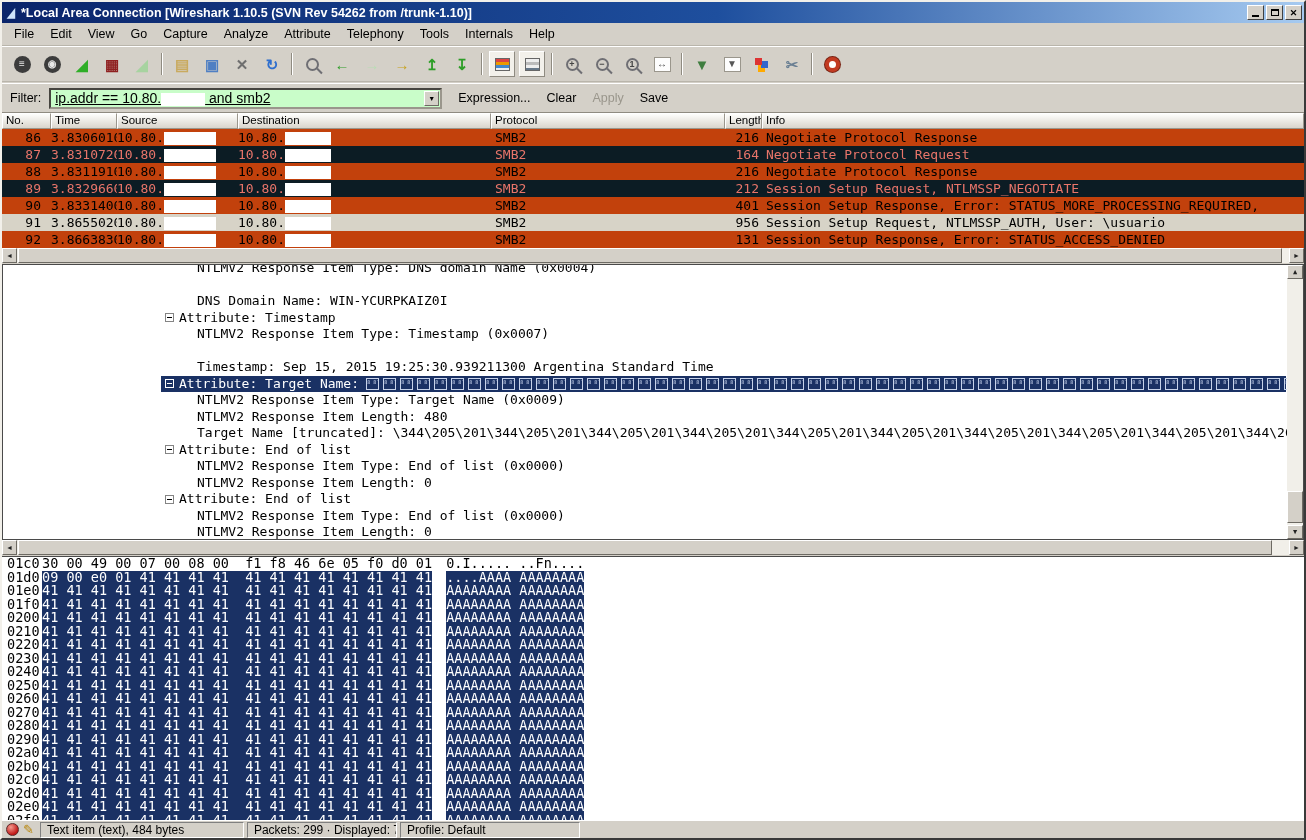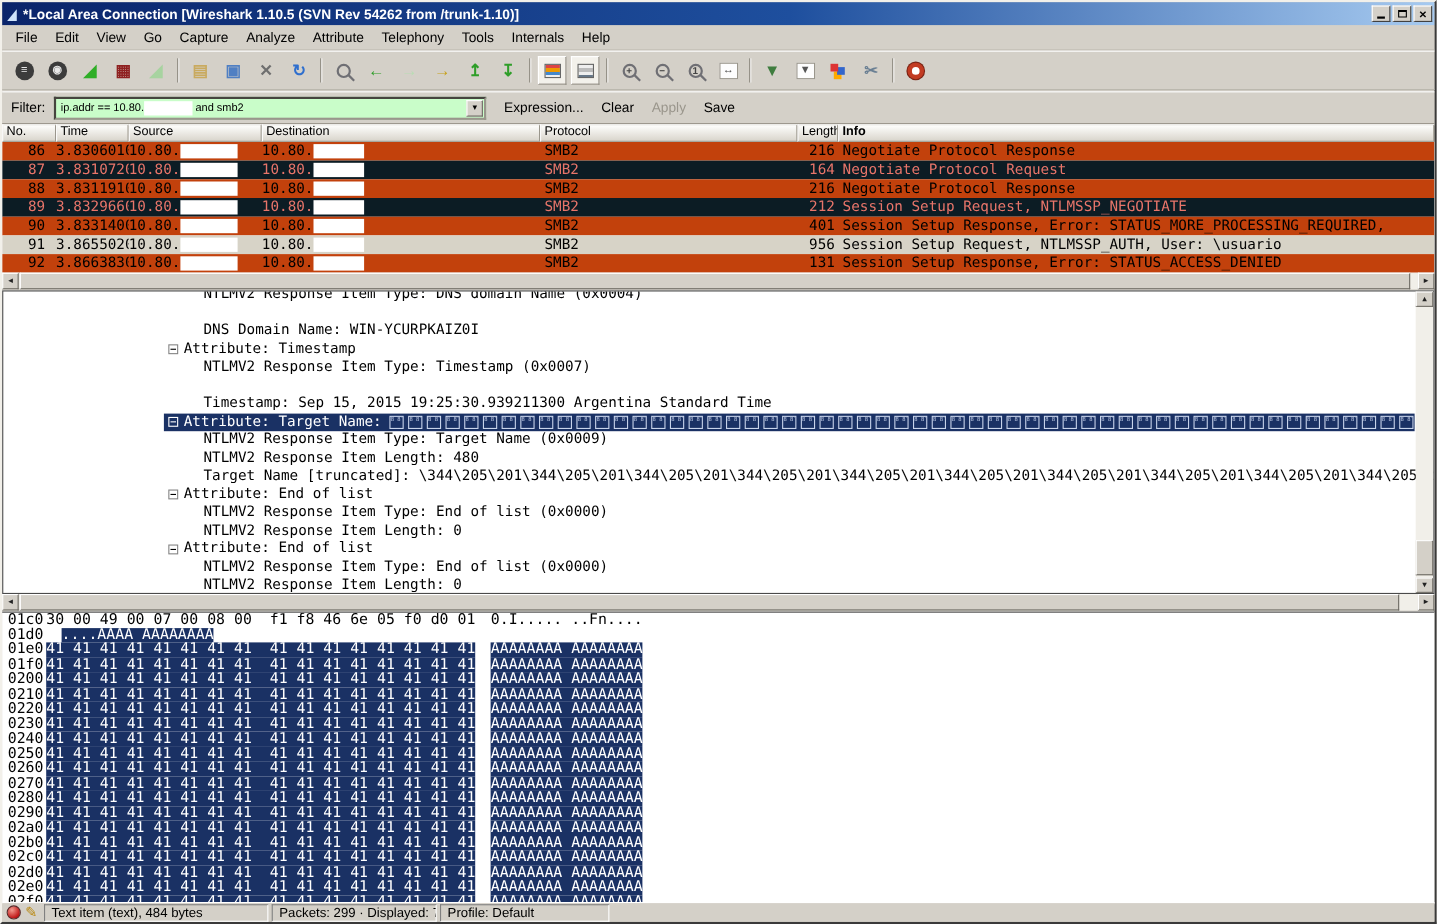--- a/index.html
+++ b/index.html
@@ -54,21 +54,21 @@
   .csq { position:relative; width:7px; height:7px; background:#d33; margin-right:7px; margin-bottom:6px;
     box-shadow:6px 3px 0 #36c, 3px 7px 0 #fa0; }
 
   
   .filterbar { position:absolute; top:81px; left:0; right:0; height:30px;
     display:flex; align-items:center; font-size:12.5px;
     border-top:1px solid #fff; border-bottom:1px solid #8f8b81; background:#d4d0c8;}
   .filter-label { margin:0 8px 0 8px; }
   .filter-combo { width:393px; height:21px; background:#c9fdc9; border:2px inset #9a968c;
     display:flex; align-items:center; position:relative; }
-  .filter-text { padding-left:4px; white-space:pre; font-size:10px; }
+  .filter-text { padding-left:4px; white-space:pre; font-size:14px;text-decoration:underline; }
   .redact { display:inline-block; background:#fff; height:13px; vertical-align:middle; }
   .combo-arrow { position:absolute; right:1px; top:1px; bottom:1px; width:15px;
     background:#d4d0c8; border:1px solid; border-color:#fff #6d6a63 #6d6a63 #fff;
     display:flex; align-items:center; justify-content:center; font-size:7px; }
   .filter-btn { margin-left:16px; }
   .filter-btn.disabled { color:#9a968c; }
 
   
   .plist-header { position:absolute; top:111px; left:0; right:0; height:16px; display:flex; }
   .pcol { height:16px; background:linear-gradient(#fefefc,#d9d5cc);
@@ -100,21 +100,21 @@
     border:1px solid; border-color:#fff #6d6a63 #6d6a63 #fff; }
   .vscroll { position:absolute; right:0; top:0; bottom:0; width:16px; background:#f1efe9; }
   .vscroll .sb-btn { width:16px; height:14px; }
   .vthumb { position:absolute; left:0; width:16px; background:#d4d0c8;
     border:1px solid; border-color:#fff #6d6a63 #6d6a63 #fff; }
 
   
   .tree-pane { position:absolute; top:262px; left:0; right:0; height:276px;
     background:#fff; border:1px solid #4a4a4a; overflow:hidden;
     font-family:"DejaVu Sans Mono", monospace; font-size:13px; }
-  .tline { position:absolute; left:0; right:17px; height:16.5px; line-height:16.5px; white-space:pre; }
+  .tline { position:absolute; left:12px; right:17px; height:16.5px; line-height:16.5px; white-space:pre; }
   .tline .band { position:absolute; left:146px; right:0; top:0; bottom:0; background:#1a3164; }
   .ttext { position:absolute; top:0; }
   .ind1 { left:164px; } .ind2 { left:182px; }
   .tline.sel .ttext { color:#fff; }
   .expander { position:absolute; left:150px; top:3.5px; width:9px; height:9px;
     border:1px solid #848484; background:#fff; }
   .expander::after { content:""; position:absolute; left:1px; right:1px; top:3px; height:1px; background:#000; }
   .tline.sel .expander { background:#1a3164; border-color:#fff; }
   .tline.sel .expander::after { background:#fff; }
   .gboxes { position:absolute; top:2px; white-space:nowrap; }
@@ -137,21 +137,21 @@
   .statusbar { position:absolute; left:0; right:0; bottom:0; height:18px;
     background:#d4d0c8; border-top:1px solid #fff; display:flex; align-items:center;
     font-size:12px; }
   .expert-dot { width:13px; height:13px; border-radius:50%; margin:0 4px 0 4px;
     background:radial-gradient(circle at 35% 30%, #f49a8e, #c01818 70%);
     border:1px solid #5a2a2a; }
   .pencil { font-size:13px; color:#b8860b; margin-right:6px; }
   .sbox { height:16px; border:1px solid; border-color:#808080 #fff #fff #808080;
     padding:0 6px; display:flex; align-items:center; white-space:pre; overflow:hidden;
     margin-right:3px; }
-  .sbox1 { width:204px; } .sbox2 { width:150px; } .sbox3 { width:154px; }
+  .sbox1 { width:204px; } .sbox2 { width:150px; } .sbox3 { width:180px; }
 </style>
 </head>
 <body>
 
 <div class="window">
 
   <div class="titlebar">
     <span class="ws-fin">◢</span>
     <span>*Local Area Connection   [Wireshark 1.10.5  (SVN Rev 54262 from /trunk-1.10)]</span>
     <span class="win-btns">
@@ -278,21 +278,21 @@
     <span class="filter-btn">Save</span>
   </div>
 
   <div class="plist-header" id="plist-header">
       <span class="pcol" style="width: 49px;">No.</span>
       <span class="pcol" style="width: 66px;">Time</span>
       <span class="pcol" style="width: 121px;">Source</span>
       <span class="pcol" style="width: 253px;">Destination</span>
       <span class="pcol" style="width: 234px;">Protocol</span>
       <span class="pcol" style="width: 37px;">Length</span>
-      <span class="pcol" style="flex: 1 1 auto; font-weight: bold;">Info</span>
+      <span class="pcol" style="flex: 1 1 auto;">Info</span>
     </div>
   <div class="plist-body" id="plist-body">
       <div class="prow r-yellow"><span class="c-no">86</span><span class="c-time">3.83060100</span><span class="c-src"><span>10.80.</span><span class="redact" style="width: 52px; height: 13px;"></span></span><span class="c-dst"><span>10.80.</span><span class="redact" style="width: 46px; height: 13px;"></span></span><span class="c-proto">SMB2</span><span class="c-len">216</span><span class="c-info">Negotiate Protocol Response</span></div>
       <div class="prow r-sel"><span class="c-no">87</span><span class="c-time">3.83107200</span><span class="c-src"><span>10.80.</span><span class="redact" style="width: 52px; height: 13px;"></span></span><span class="c-dst"><span>10.80.</span><span class="redact" style="width: 46px; height: 13px;"></span></span><span class="c-proto">SMB2</span><span class="c-len">164</span><span class="c-info">Negotiate Protocol Request</span></div>
       <div class="prow r-yellow"><span class="c-no">88</span><span class="c-time">3.83119100</span><span class="c-src"><span>10.80.</span><span class="redact" style="width: 52px; height: 13px;"></span></span><span class="c-dst"><span>10.80.</span><span class="redact" style="width: 46px; height: 13px;"></span></span><span class="c-proto">SMB2</span><span class="c-len">216</span><span class="c-info">Negotiate Protocol Response</span></div>
       <div class="prow r-sel"><span class="c-no">89</span><span class="c-time">3.83296600</span><span class="c-src"><span>10.80.</span><span class="redact" style="width: 52px; height: 13px;"></span></span><span class="c-dst"><span>10.80.</span><span class="redact" style="width: 46px; height: 13px;"></span></span><span class="c-proto">SMB2</span><span class="c-len">212</span><span class="c-info">Session Setup Request, NTLMSSP_NEGOTIATE</span></div>
       <div class="prow r-yellow"><span class="c-no">90</span><span class="c-time">3.83314000</span><span class="c-src"><span>10.80.</span><span class="redact" style="width: 52px; height: 13px;"></span></span><span class="c-dst"><span>10.80.</span><span class="redact" style="width: 46px; height: 13px;"></span></span><span class="c-proto">SMB2</span><span class="c-len">401</span><span class="c-info">Session Setup Response, Error: STATUS_MORE_PROCESSING_REQUIRED,</span></div>
       <div class="prow r-gray"><span class="c-no">91</span><span class="c-time">3.86550200</span><span class="c-src"><span>10.80.</span><span class="redact" style="width: 52px; height: 13px;"></span></span><span class="c-dst"><span>10.80.</span><span class="redact" style="width: 46px; height: 13px;"></span></span><span class="c-proto">SMB2</span><span class="c-len">956</span><span class="c-info">Session Setup Request, NTLMSSP_AUTH, User: \usuario</span></div>
       <div class="prow r-yellow"><span class="c-no">92</span><span class="c-time">3.86638300</span><span class="c-src"><span>10.80.</span><span class="redact" style="width: 52px; height: 13px;"></span></span><span class="c-dst"><span>10.80.</span><span class="redact" style="width: 46px; height: 13px;"></span></span><span class="c-proto">SMB2</span><span class="c-len">131</span><span class="c-info">Session Setup Response, Error: STATUS_ACCESS_DENIED</span></div>
     </div>
@@ -328,21 +328,21 @@
     </div>
 
   <div class="hscroll" style="top:538px;">
     <span class="sb-btn" style="left:0;">◄</span>
     <span class="sb-thumb" style="left:16px; width:1254px;"></span>
     <span class="sb-btn" style="right:0;">►</span>
   </div>
 
   <div class="hex-pane" id="hex-pane">
       <div class="hexrow"><span class="off">01c0</span><span class="hx">30 00 49 00 07 00 08 00  f1 f8 46 6e 05 f0 d0 01</span><span class="asc">0.I..... ..Fn....</span></div>
-      <div class="hexrow hl"><span class="off">01d0</span><span class="asc">....AAAA AAAAAAAA</span></div>
+      <div class="hexrow hl"><span class="off">01d0</span><span class="hx">09 00 e0 01 41 41 41 41  41 41 41 41 41 41 41 41</span><span class="asc">....AAAA AAAAAAAA</span></div>
       <div class="hexrow hl"><span class="off">01e0</span><span class="hx">41 41 41 41 41 41 41 41  41 41 41 41 41 41 41 41</span><span class="asc">AAAAAAAA AAAAAAAA</span></div>
       <div class="hexrow hl"><span class="off">01f0</span><span class="hx">41 41 41 41 41 41 41 41  41 41 41 41 41 41 41 41</span><span class="asc">AAAAAAAA AAAAAAAA</span></div>
       <div class="hexrow hl"><span class="off">0200</span><span class="hx">41 41 41 41 41 41 41 41  41 41 41 41 41 41 41 41</span><span class="asc">AAAAAAAA AAAAAAAA</span></div>
       <div class="hexrow hl"><span class="off">0210</span><span class="hx">41 41 41 41 41 41 41 41  41 41 41 41 41 41 41 41</span><span class="asc">AAAAAAAA AAAAAAAA</span></div>
       <div class="hexrow hl"><span class="off">0220</span><span class="hx">41 41 41 41 41 41 41 41  41 41 41 41 41 41 41 41</span><span class="asc">AAAAAAAA AAAAAAAA</span></div>
       <div class="hexrow hl"><span class="off">0230</span><span class="hx">41 41 41 41 41 41 41 41  41 41 41 41 41 41 41 41</span><span class="asc">AAAAAAAA AAAAAAAA</span></div>
       <div class="hexrow hl"><span class="off">0240</span><span class="hx">41 41 41 41 41 41 41 41  41 41 41 41 41 41 41 41</span><span class="asc">AAAAAAAA AAAAAAAA</span></div>
       <div class="hexrow hl"><span class="off">0250</span><span class="hx">41 41 41 41 41 41 41 41  41 41 41 41 41 41 41 41</span><span class="asc">AAAAAAAA AAAAAAAA</span></div>
       <div class="hexrow hl"><span class="off">0260</span><span class="hx">41 41 41 41 41 41 41 41  41 41 41 41 41 41 41 41</span><span class="asc">AAAAAAAA AAAAAAAA</span></div>
       <div class="hexrow hl"><span class="off">0270</span><span class="hx">41 41 41 41 41 41 41 41  41 41 41 41 41 41 41 41</span><span class="asc">AAAAAAAA AAAAAAAA</span></div>

